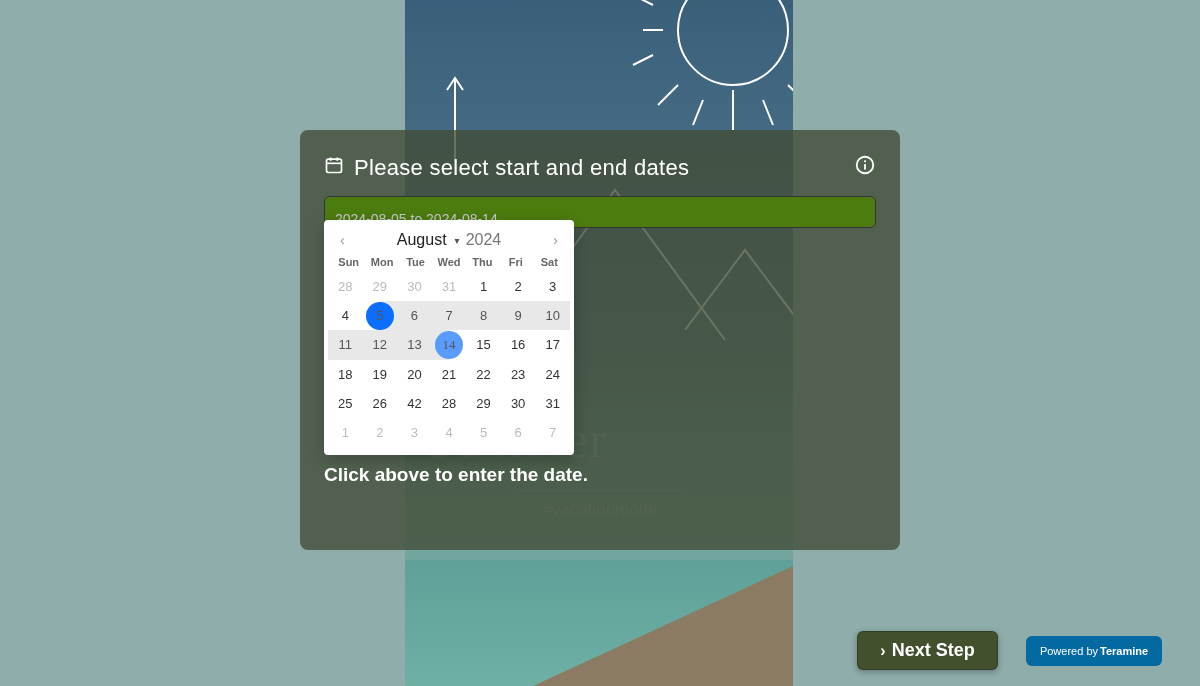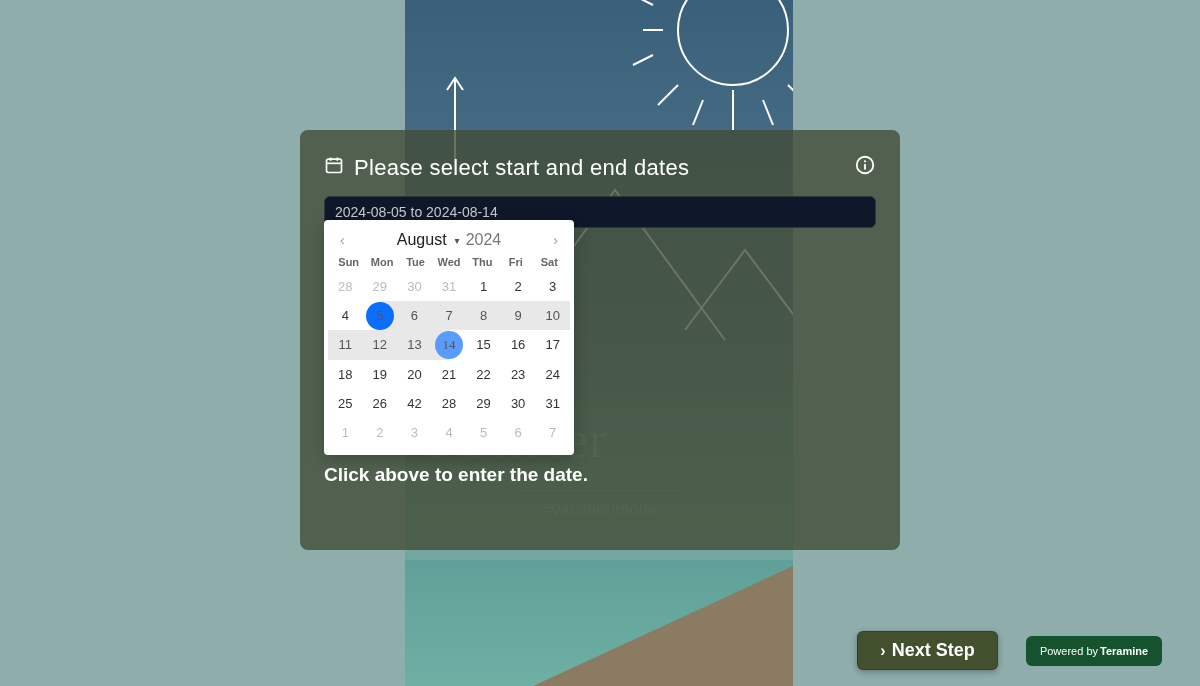--- a/index.html
+++ b/index.html
@@ -76,27 +76,27 @@
     font-size: 22px;
     font-weight: 400;
     font-family: Arial Black, Arial, sans-serif;
     letter-spacing: 0.3px;
   }
   .panel-header .info { margin-left: auto; }
   .date-input {
     margin-top: 14px;
     width: 552px;
     height: 32px;
-    background: #0f172a;
+    background: #4d7c0f;
     border-radius: 6px;
     color: #c9cacd;
     font-size: 14px;
     padding: 0 10px;
     display: flex;
-    align-items: center;
+    align-items: flex-end;
     border: 1px solid #343538;
   }
   .helper-text {
     position: absolute;
     left: 24px;
     bottom: 64px;
     font-size: 19px;
     font-weight: 900;
     font-family: Arial Black, Arial, sans-serif;
     color: #fff;
@@ -186,21 +186,21 @@
     font-family: Arial Black, Arial, sans-serif;
     box-shadow: 0 2px 6px rgba(0,0,0,0.3);
     cursor: pointer;
   }
   .next-step .caret-right { font-size: 16px; font-weight: bold; }
 
   .powered {
     position: absolute;
     left: 1026px; top: 636px;
     width: 136px; height: 30px;
-    background: #14532d;
+    background: #0369a1;
     color: #fff;
     border-radius: 6px;
     display: flex;
     align-items: center;
     justify-content: center;
     font-size: 11px;
     cursor: pointer;
   }
   .powered b { margin-left: 2px; font-weight: bold; }
 

